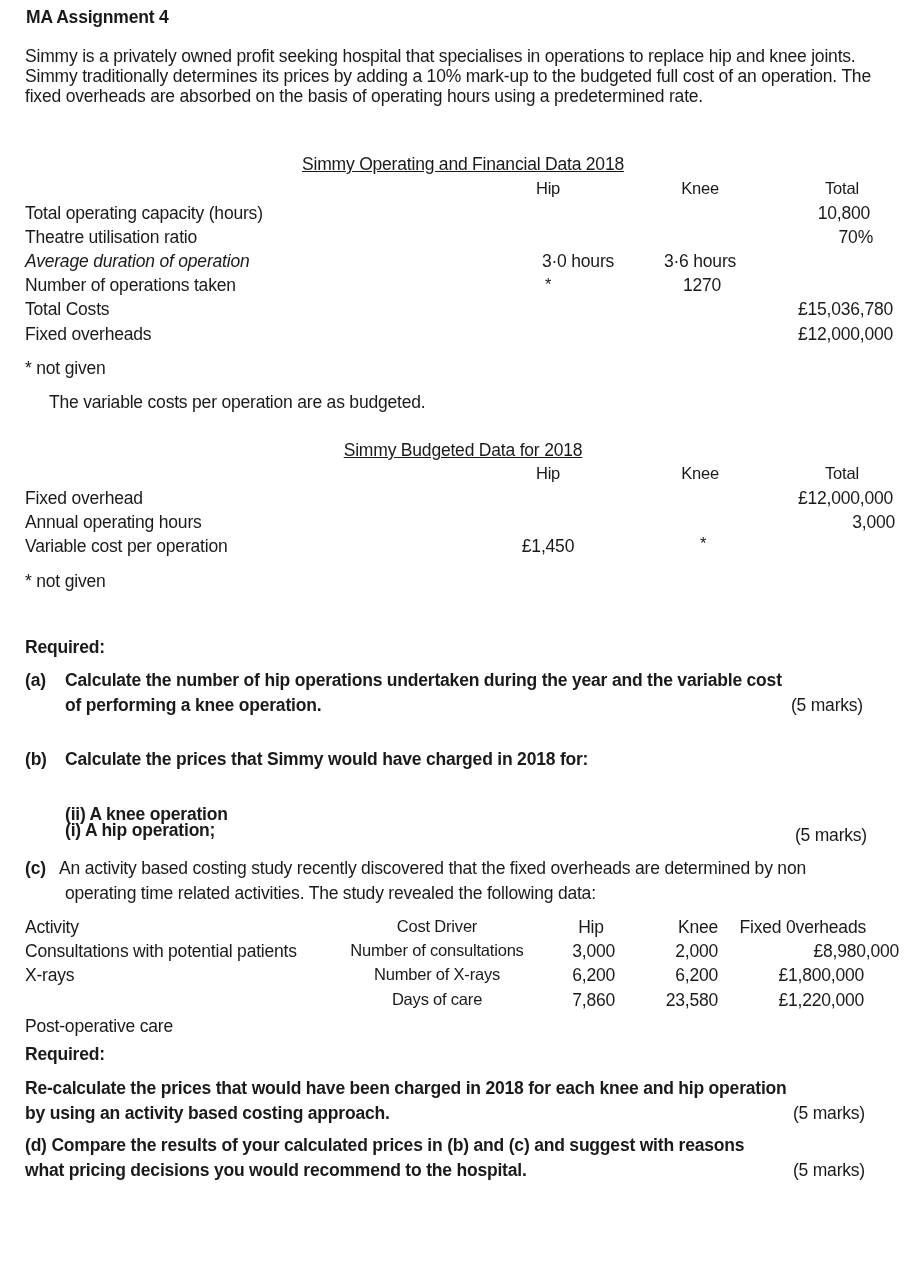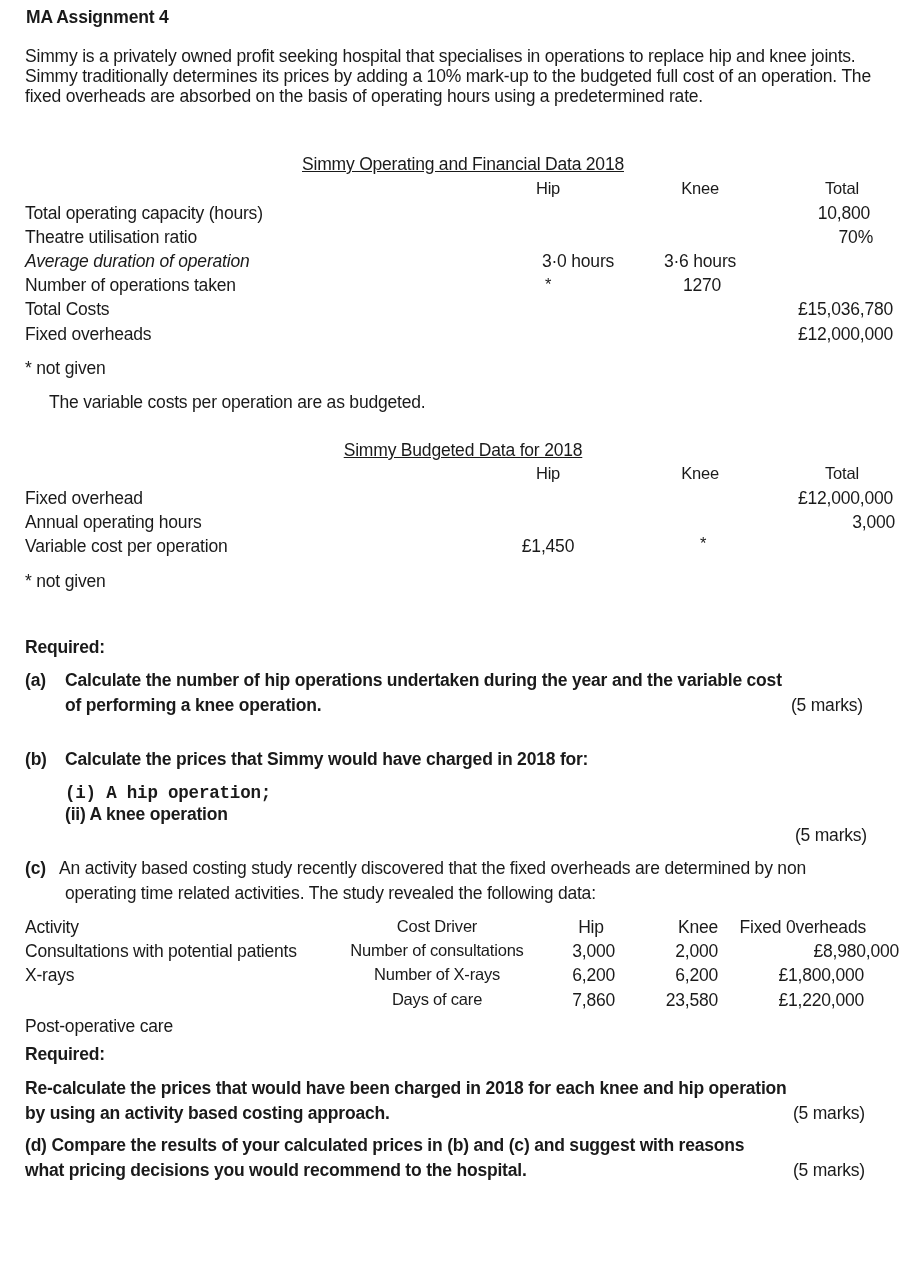--- a/index.html
+++ b/index.html
@@ -88,21 +88,21 @@
 <div>
   <div class="abs b" style="left:25px; top:670px;">(a)</div>
   <div class="abs b" style="left:65px; top:670px;">Calculate the number of hip operations undertaken during the year and the variable cost</div>
   <div class="abs b" style="left:65px; top:695px;">of performing a knee operation.</div>
   <div class="abs r" style="left:863px; top:695px;">(5 marks)</div>
 </div>
 
 <div>
   <div class="abs b" style="left:25px; top:749px;">(b)</div>
   <div class="abs b" style="left:65px; top:749px;">Calculate the prices that Simmy would have charged in 2018 for:</div>
-  <div class="abs b" style="left:65px; top:783px;font-family:Liberation Mono, monospace;">(i) A hip operation;</div>
+  <div class="abs b" style="left:65px; top:820px;">(i) A hip operation;</div>
   <div class="abs b" style="left:65px; top:804px;">(ii) A knee operation</div>
   <div class="abs r" style="left:867px; top:825px;">(5 marks)</div>
 </div>
 
 <div>
   <div class="abs b" style="left:25px; top:858px;">(c)</div>
   <div class="abs" style="left:59px; top:858px;">An activity based costing study recently discovered that the fixed overheads are determined by non</div>
   <div class="abs" style="left:65px; top:883px;">operating time related activities. The study revealed the following data:</div>
 </div>
 

